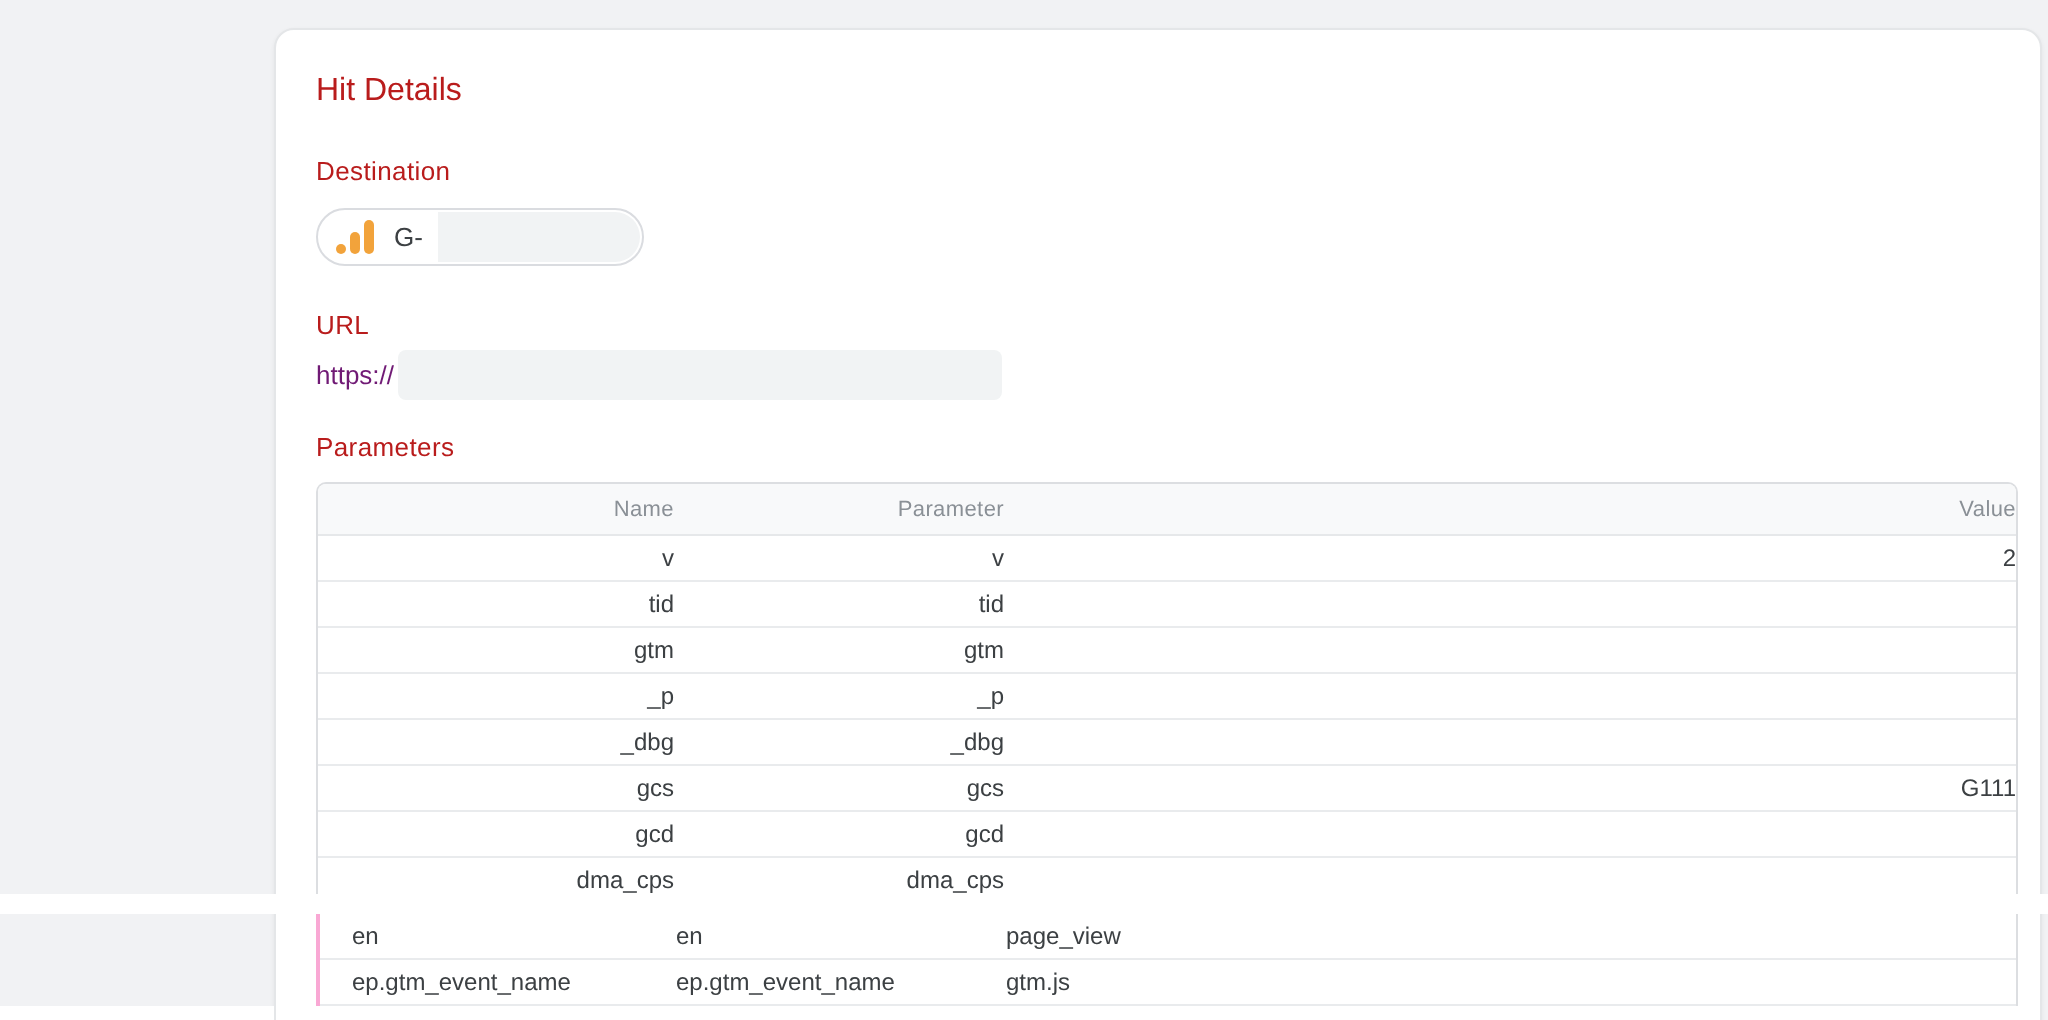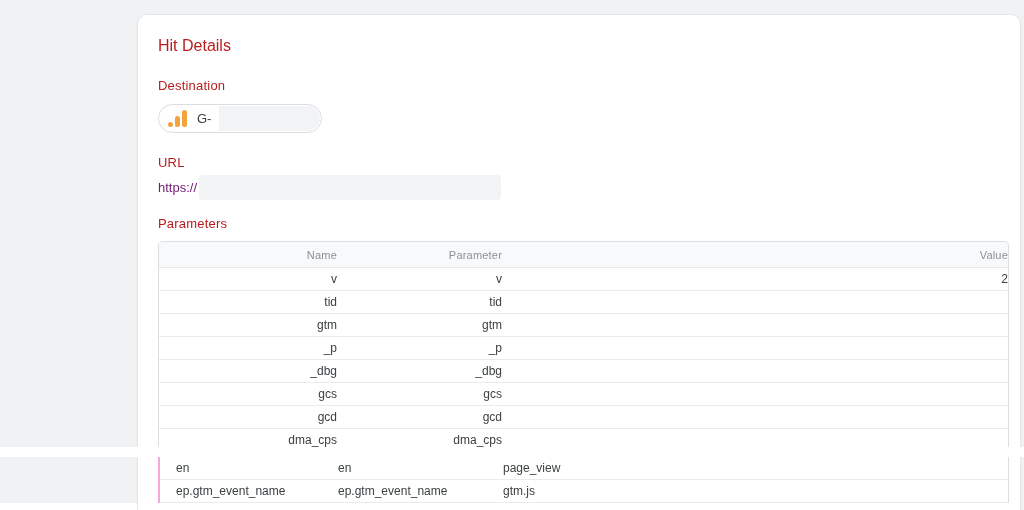--- a/index.html
+++ b/index.html
@@ -208,20 +208,21 @@
             <span class="td"></span>
           </div>
           <div class="trow">
             <span class="td">_dbg</span>
             <span class="td">_dbg</span>
             <span class="td"></span>
           </div>
           <div class="trow">
             <span class="td">gcs</span>
             <span class="td">gcs</span>
+            <span class="td">G111</span>
           </div>
           <div class="trow">
             <span class="td">gcd</span>
             <span class="td">gcd</span>
             <span class="td"></span>
           </div>
           <div class="trow">
             <span class="td">dma_cps</span>
             <span class="td">dma_cps</span>
             <span class="td"></span>

